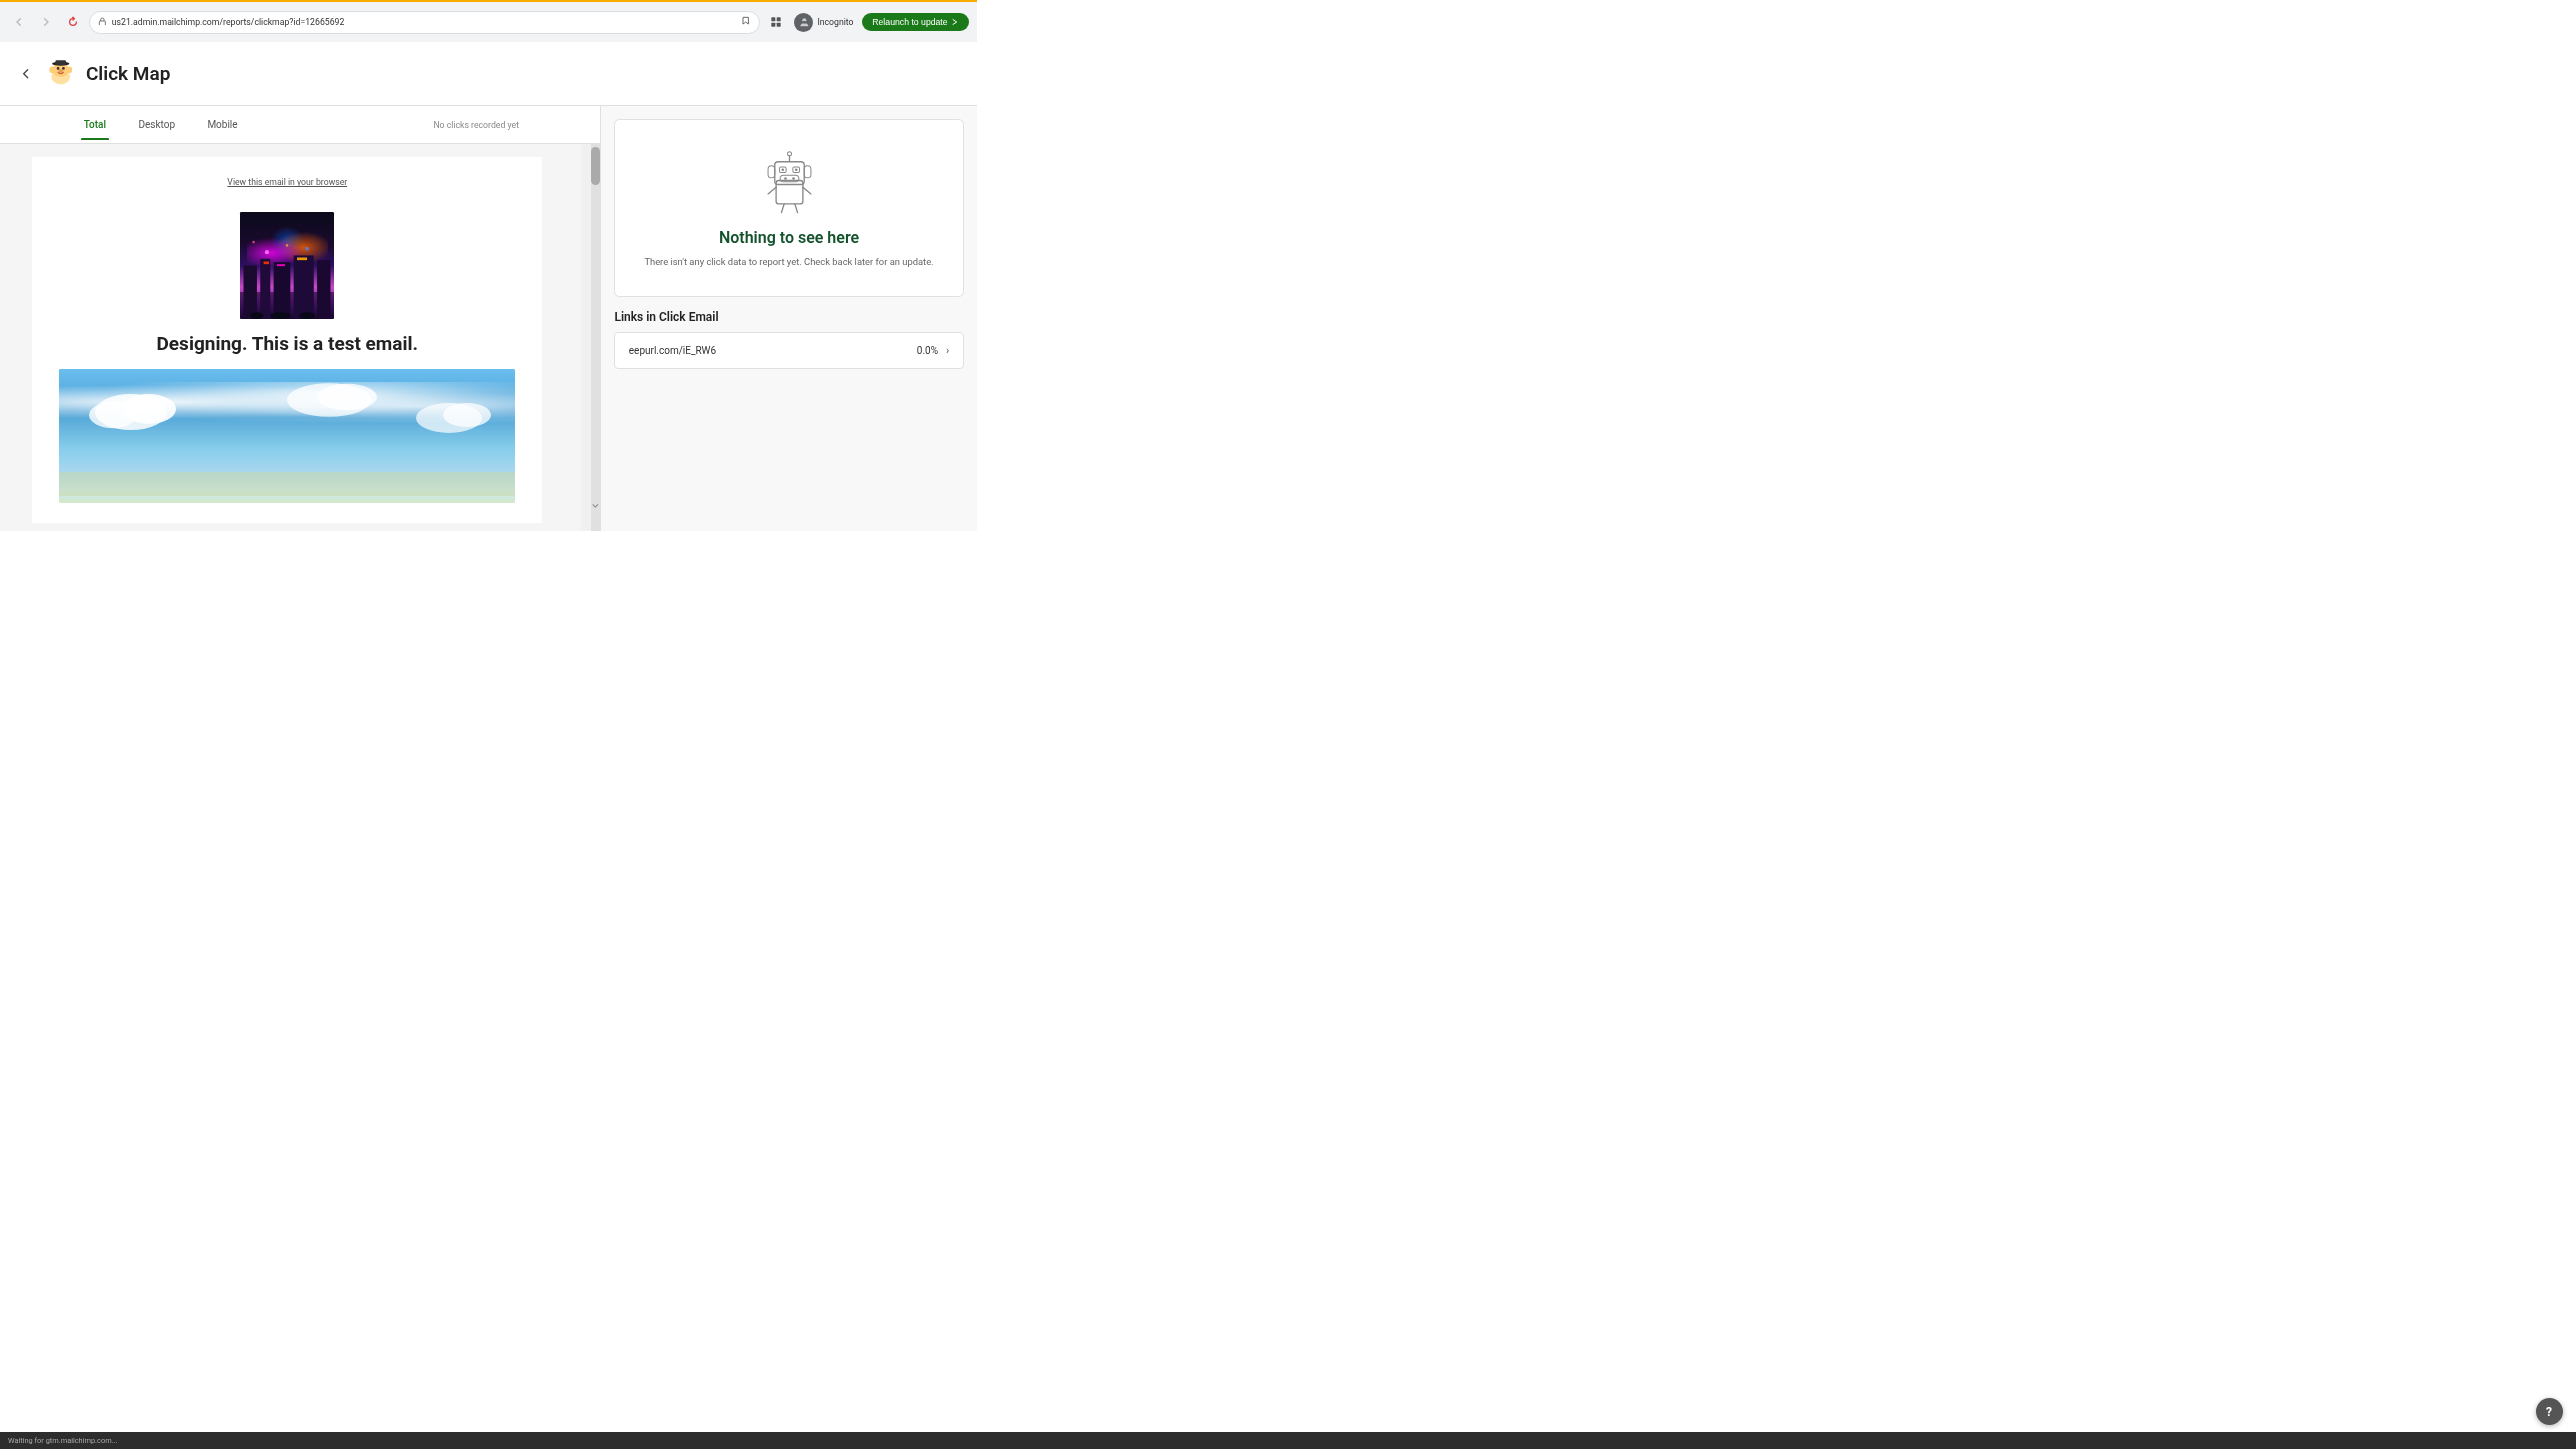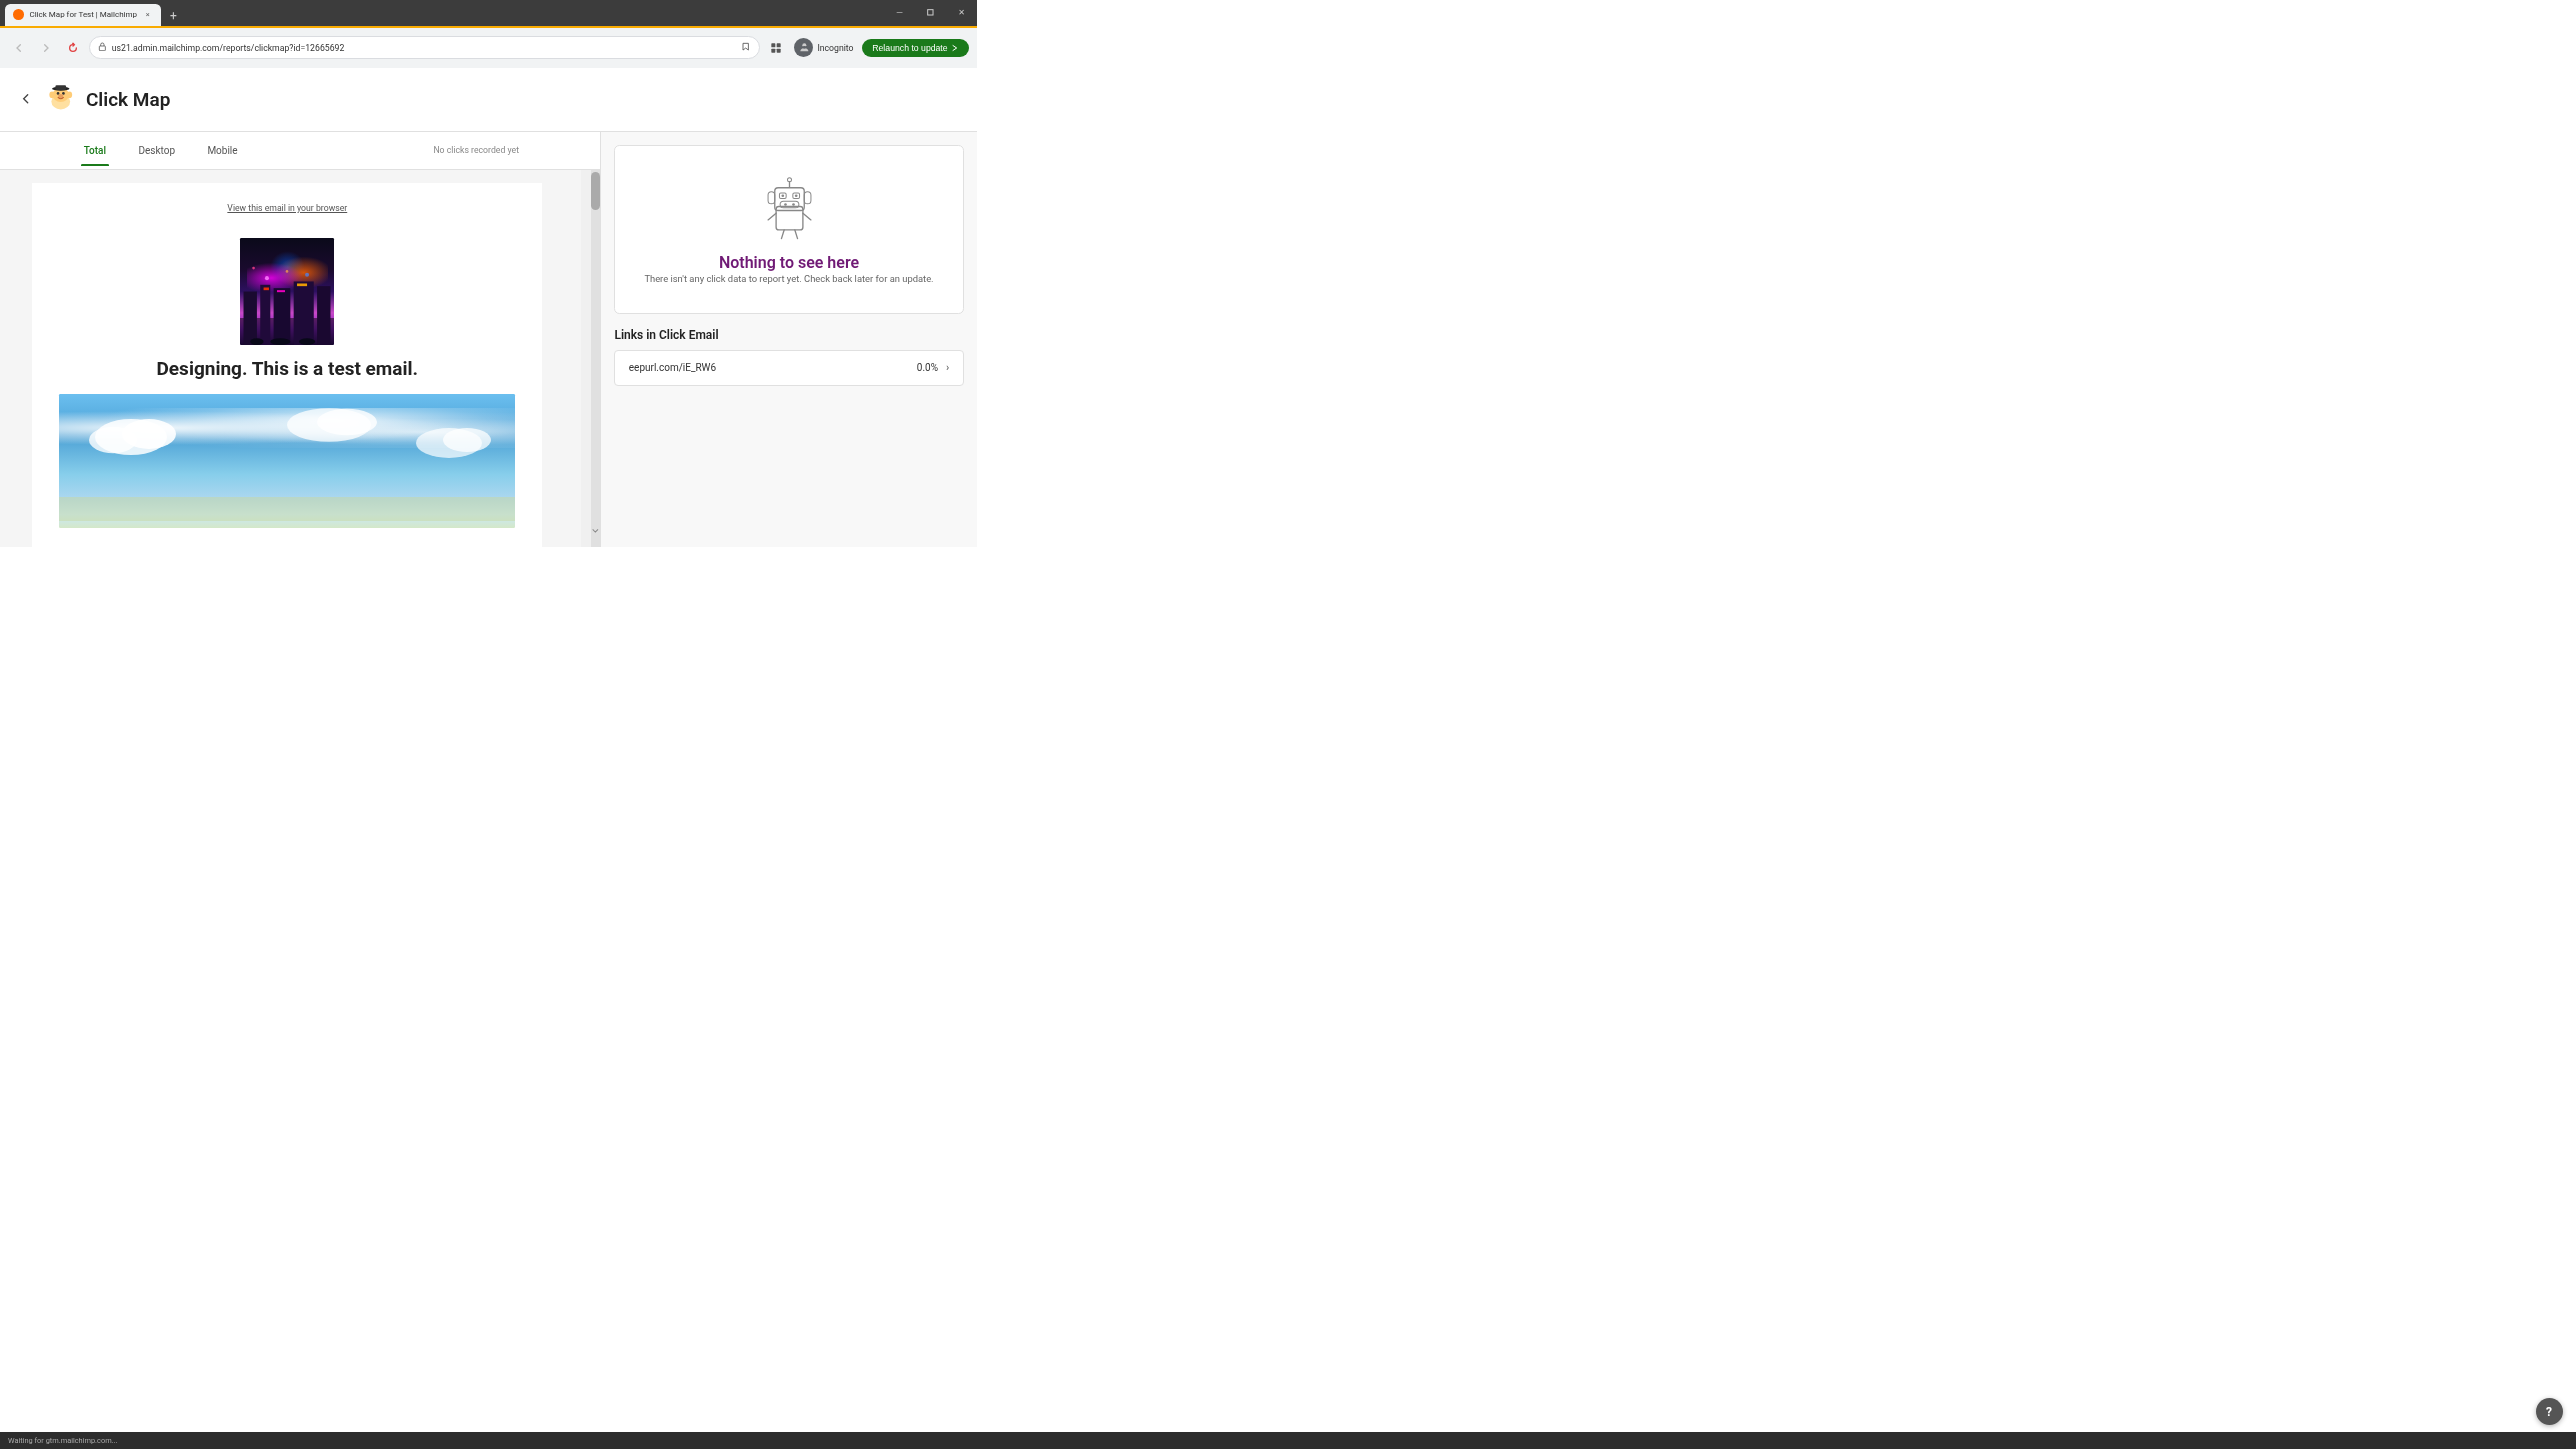--- a/index.html
+++ b/index.html
@@ -396,21 +396,22 @@
     .monkey-robot-svg {
       width: 67px;
       height: 67px;
       margin: 0 auto 13.4px auto;
       display: block;
     }
 
     .nothing-title {
       font-size: 16px;
       font-weight: 600;
-      color: #701a75;
+      color: #14532d;
+      margin-bottom: 8px;
     }
 
     .nothing-desc {
       font-size: 9.4px;
       color: #666;
       line-height: 1.5;
     }
 
     .links-section-title {
       font-size: 12px;
@@ -515,39 +516,20 @@
       height: 2px;
       background: #f9ab00;
       width: 100%;
     }
   </style>
 </head>
 <body>
 
 <div class="browser-chrome">
 
-  <div class="title-bar-chrome">
-    <div style="display:flex; align-items:flex-end; height:25.5px; padding: 4px 5.4px 0 5.4px; gap:2.7px;">
-      <div class="tab-active">
-        <div class="tab-favicon"></div>
-        <span class="tab-title">Click Map for Test | Mailchimp</span>
-        <div class="tab-close">×</div>
-      </div>
-      <div class="tab-new">+</div>
-    </div>
-    <div class="win-controls-group">
-      <div class="win-control">─</div>
-      <div class="win-control">
-        <svg width="6.7" height="6.7" viewBox="0 0 10 10">
-            <rect x="1" y="1" width="8" height="8" fill="none" stroke="#ccc" stroke-width="1.5"></rect>
-          </svg>
-      </div>
-      <div class="win-control close">✕</div>
-    </div>
-  </div>
 
   <div class="yellow-loading-bar"></div>
 
   <div class="nav-bar">
     <div class="nav-btn disabled">
       <svg width="12" height="12" viewBox="0 0 18 18">
           <polyline points="11,4 6,9 11,14" fill="none" stroke="#bbb" stroke-width="2" stroke-linecap="round"></polyline>
         </svg>
     </div>
     <div class="nav-btn disabled">

